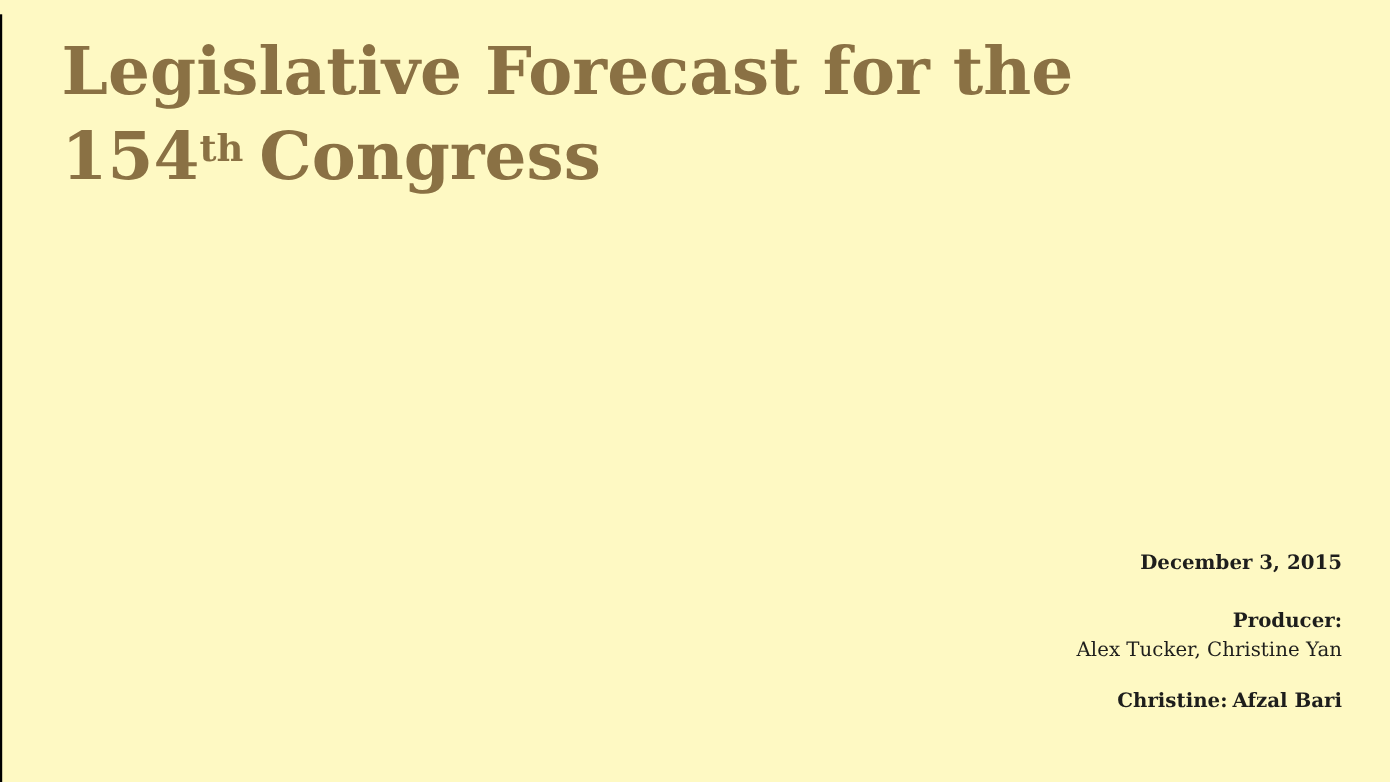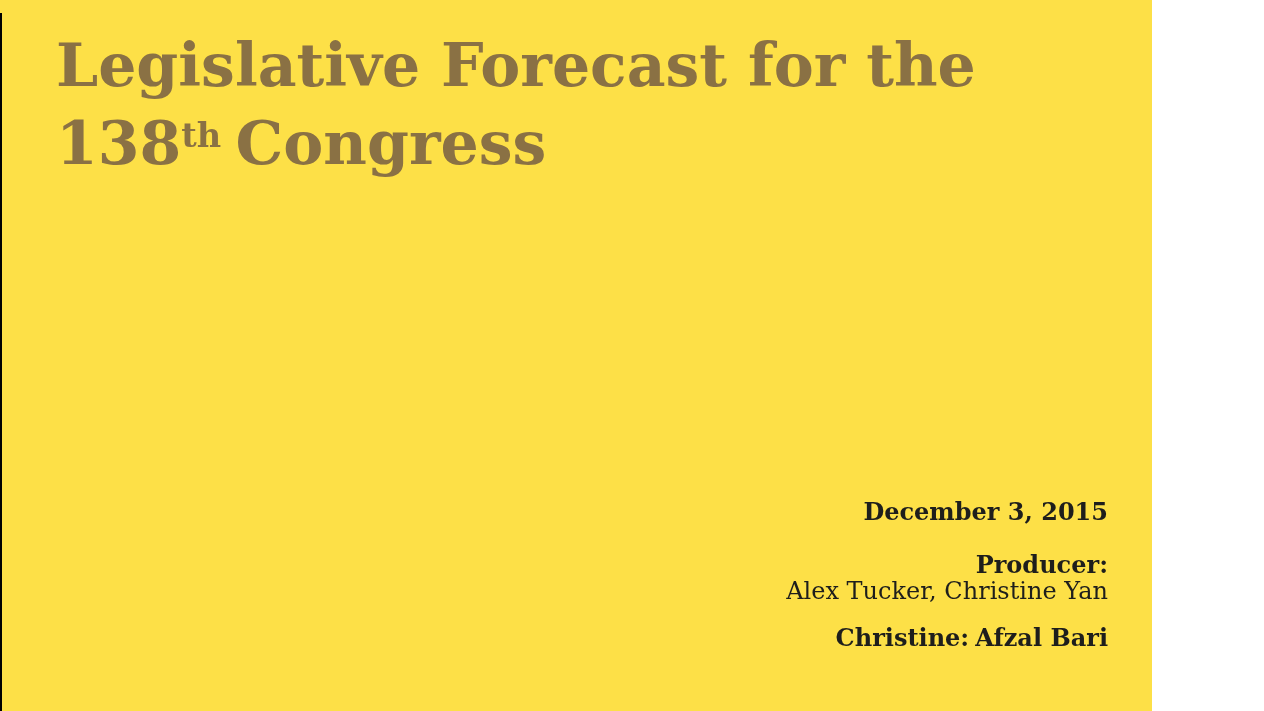--- a/index.html
+++ b/index.html
@@ -2,23 +2,23 @@
 <html><head>
 <meta charset="utf-8">
 <style>
   html, body {
     margin: 0;
     padding: 0;
     background: #ffffff;
   }
   .slide {
     position: relative;
-    width: 1152px;
+    width: 1264px;
     height: 711px;
-    background: #fde047;
+    background: #fef9c3;
     overflow: hidden;
     font-family: "DejaVu Serif", "Liberation Serif", serif;
   }
   .edge-line {
     position: absolute;
     left: 0;
     top: 13px;
     bottom: 0;
     width: 2px;
     background: #000000;
@@ -44,21 +44,21 @@
   }
   .title-rest {
     margin-left: 0.24em;
   }
   .credits-block {
     position: absolute;
     right: 44px;
     top: 499px;
     text-align: right;
     color: #1e1e1c;
-    font-size: 24px;
+    font-size: 18px;
     line-height: 26px;
     font-family: "DejaVu Serif", "Liberation Serif", serif;
   }
   .credits-date {
     font-weight: bold;
     margin: 0 0 27px 0;
   }
   .producer-label {
     font-weight: bold;
   }
@@ -79,21 +79,21 @@
 </head>
 <body>
 
 <div class="slide">
 
   <div class="edge-line"></div>
 
   <div class="title-block">
     <div>Legislative Forecast for the</div>
     <div>
-      <span>138</span><sup>th</sup><span class="title-rest">Congress</span>
+      <span>154</span><sup>th</sup><span class="title-rest">Congress</span>
     </div>
   </div>
 
   <div class="credits-block">
     <div class="credits-date">December 3, 2015</div>
 
     <div class="producer-label">Producer:</div>
     <div class="producer-line">Alex Tucker, Christine Yan</div>
 
     <div class="director-line">

